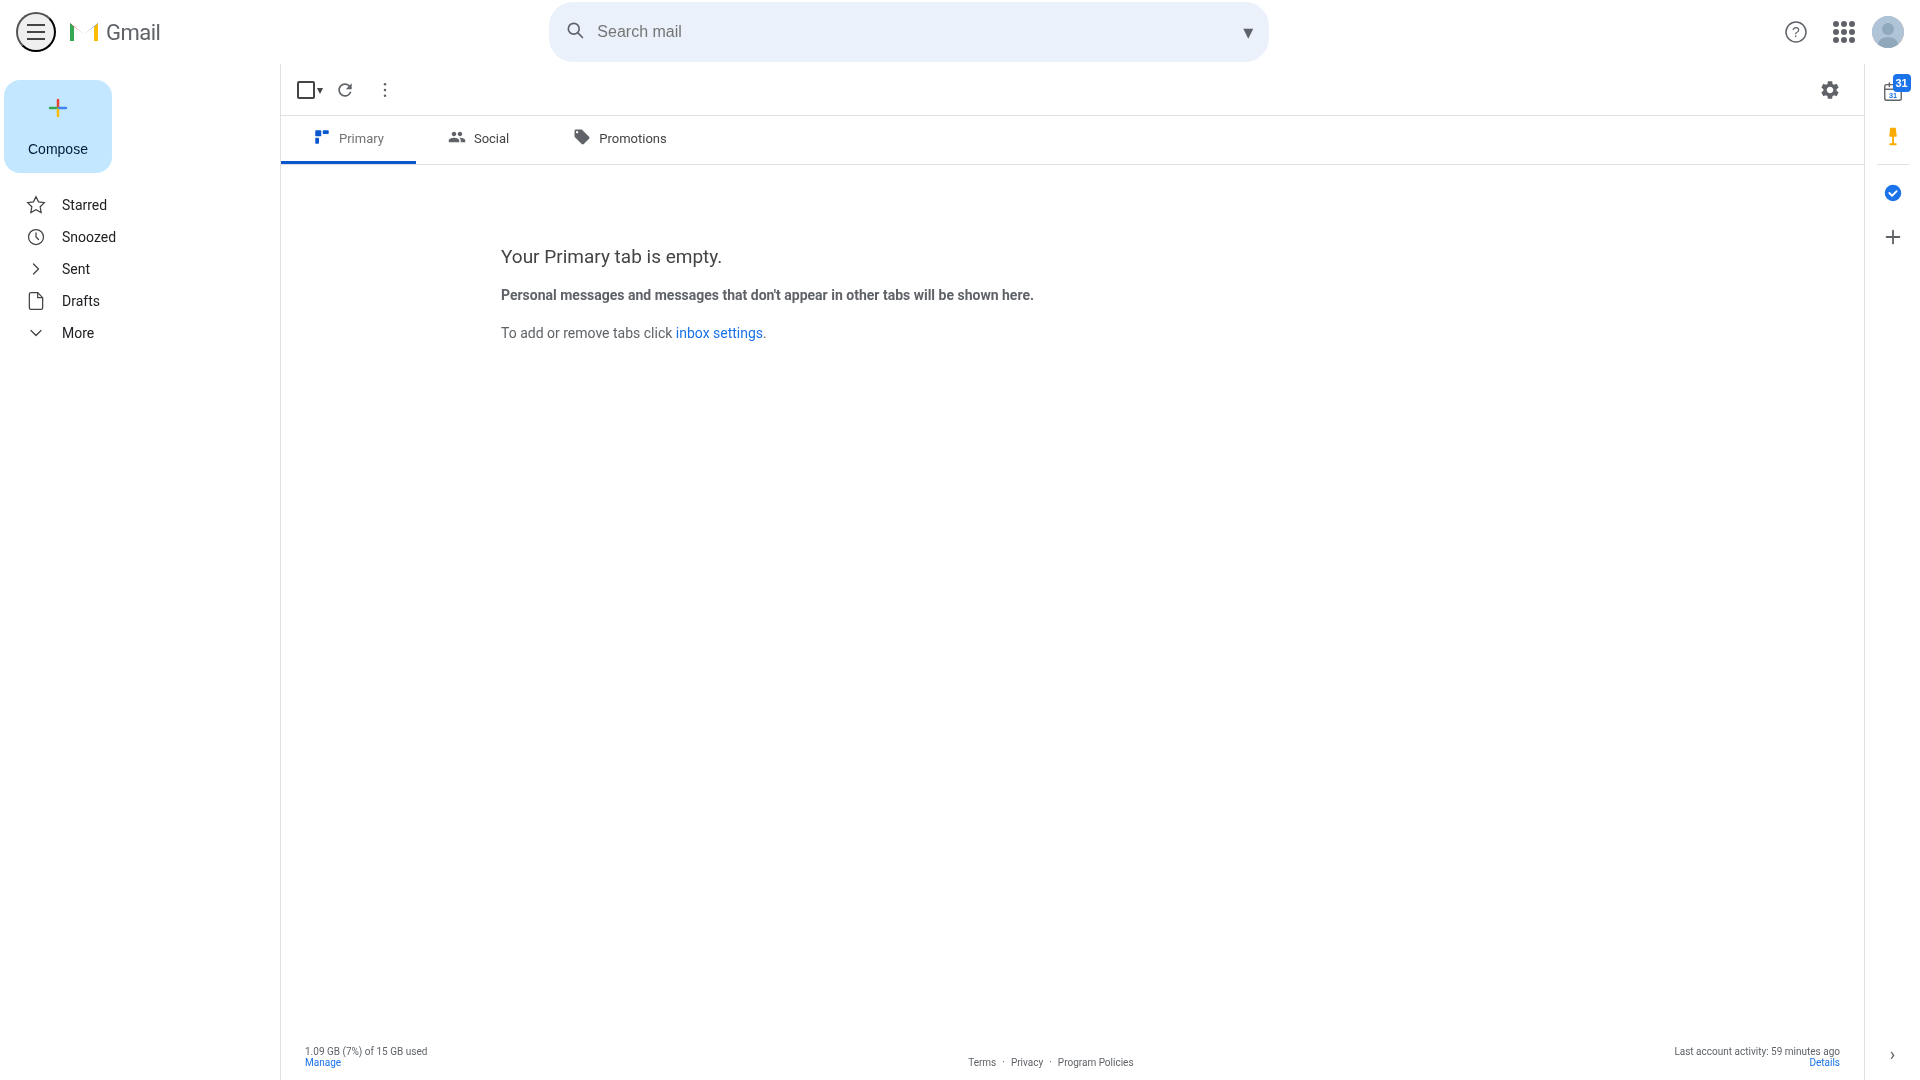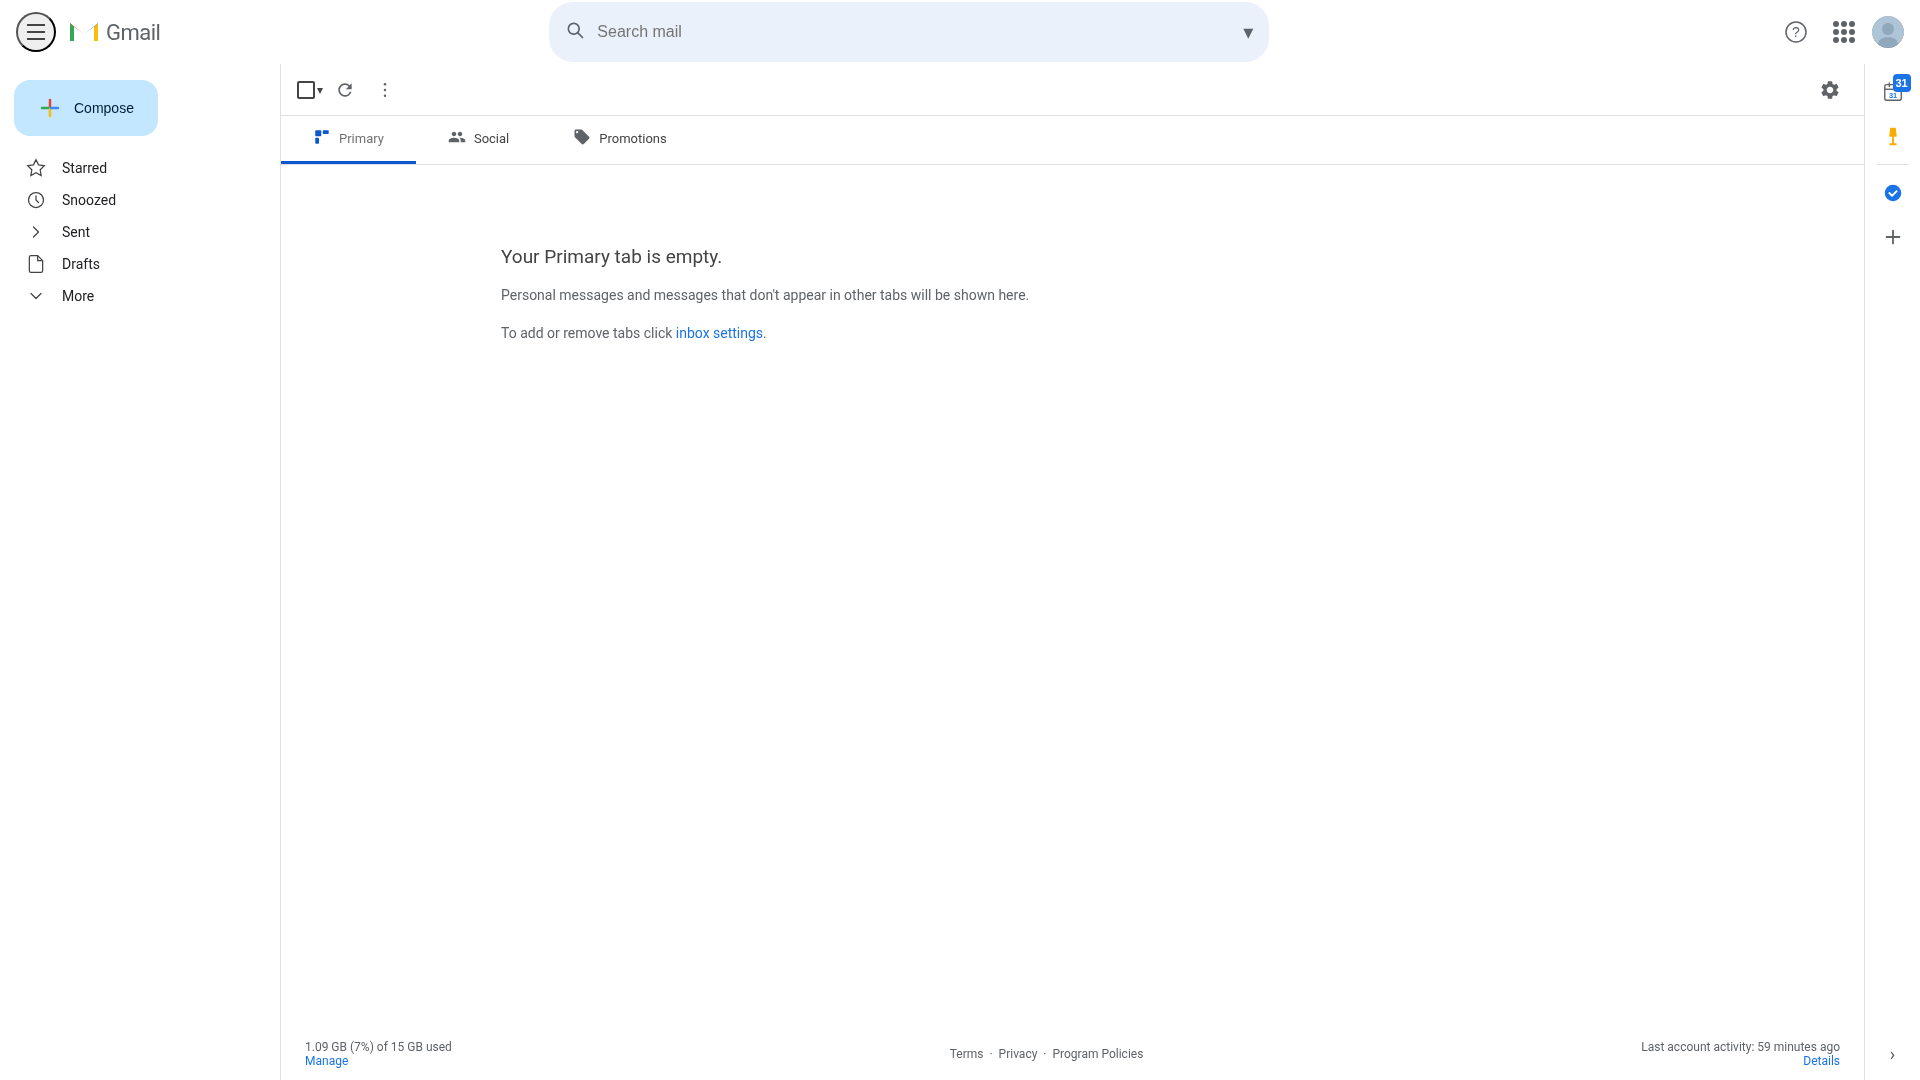--- a/index.html
+++ b/index.html
@@ -100,31 +100,32 @@
     
     .sidebar {
       width: 280px;
       flex-shrink: 0;
       padding-top: 8px;
       overflow-y: auto;
     }
     .compose-btn {
       display: flex;
       align-items: center;
-      gap: 12px;
-      margin: 8px 16px 16px 14px;
+      gap: 21px;
+      margin: 8px 16px 16px 4px;
       padding: 16px 24px;
       background: #c2e7ff;
       border-radius: 16px;
       cursor: pointer;
       border: none;
       font-size: 14px;
       font-weight: 500;
       color: #001d35;
       transition: box-shadow 0.2s;
+      flex-direction: column;
     }
     .compose-plus {
       display: flex; align-items: center; justify-content: center;
       font-size: 24px; color: #001d35; line-height: 1;
     }
 
     .nav-item {
       display: flex;
       align-items: center;
       gap: 16px;
@@ -214,39 +215,40 @@
       font-size: 19px;
       color: #444;
       margin-bottom: 16px;
     }
     .empty-desc {
       font-size: 14px;
       color: #5f6368;
       margin-bottom: 16px;
       max-width: 600px;
       line-height: 1.6;
+      font-weight: bold;
     }
     .empty-link-text {
       font-size: 14px;
       color: #5f6368;
       line-height: 1.6;
     }
     .inbox-settings-link {
       color: #1a73e8;
       text-decoration: none;
       cursor: pointer;
     }
 
     
     .footer {
       padding: 12px 24px;
       display: flex;
       justify-content: space-between;
-      align-items: center;
-      font-size: 12px;
+      align-items: flex-end;
+      font-size: 10px;
       color: #5f6368;
       border-top: none;
     }
     .footer-links { display: flex; gap: 6px; }
     .footer-link { color: #5f6368; text-decoration: none; cursor: pointer; }
     .footer-manage { color: #1a73e8; cursor: pointer; text-decoration: none; }
 
     
     .right-rail {
       width: 56px;

